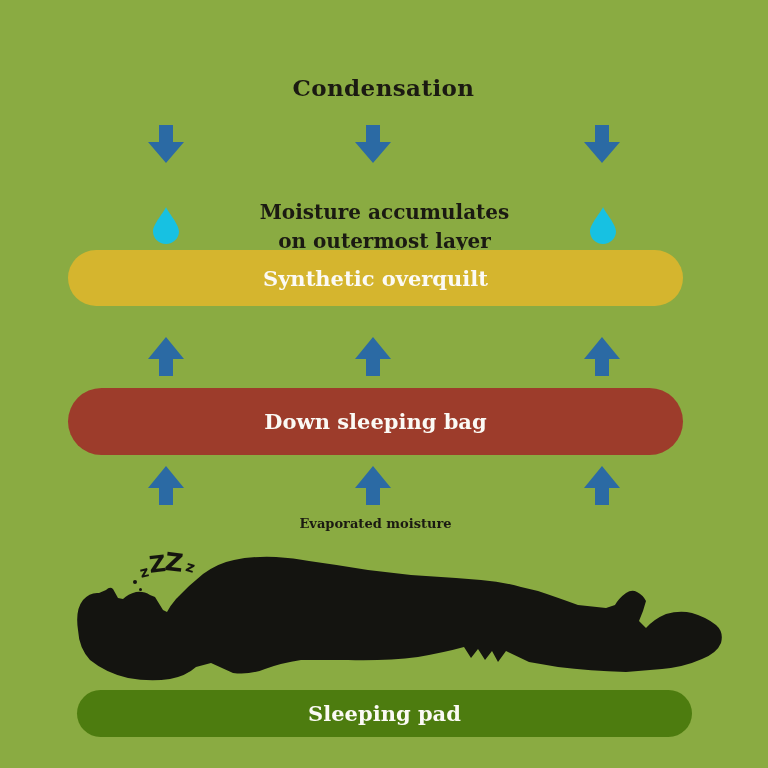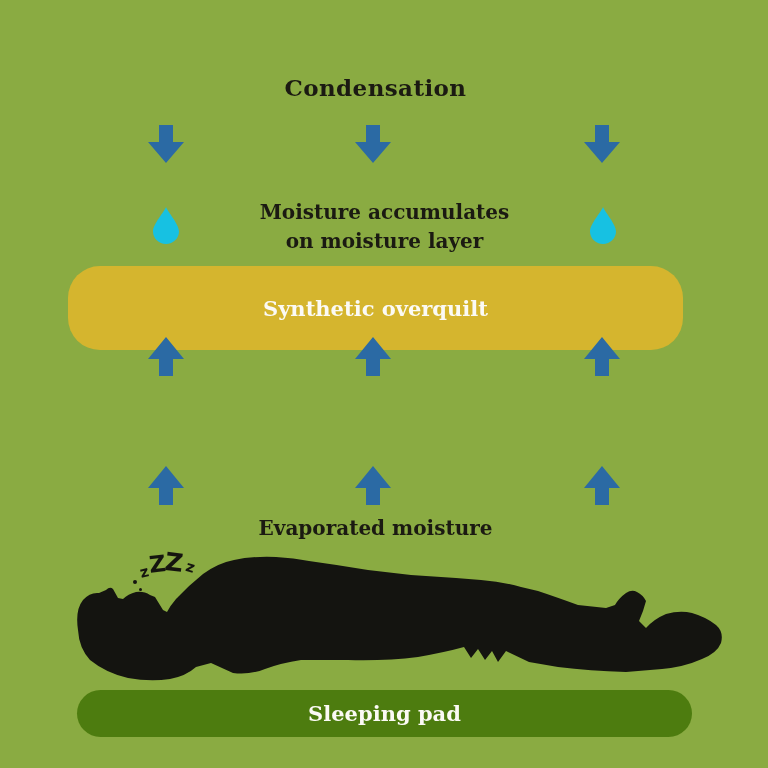--- a/index.html
+++ b/index.html
@@ -3,30 +3,30 @@
 <meta charset="utf-8">
 <style>
   html,body { margin:0; padding:0; }
   .stage {
     position:relative; width:768px; height:768px;
     background:#8aab42; overflow:hidden;
     font-family:"DejaVu Serif", serif;
   }
   .centered { position:absolute; left:0; width:751px; text-align:center; }
   .dark-text { color:#1b1a12; font-weight:bold; }
-  .title { top:74px; font-size:23px; letter-spacing:0.4px; }
+  .title { top:74px; font-size:23px; letter-spacing:0.4px;margin-left:8px; }
   .note  { top:198px; font-size:20px; line-height:29px;margin-left:9px; }
-  .evap  { top:516px; font-size:20px; }
+  .evap  { top:516px; font-size:13px; }
 
   .bar {
     position:absolute; left:68px; width:615px;
     display:flex; align-items:center; justify-content:center;
     color:#fbfaf5; font-weight:bold; font-size:21px;
   }
-  .bar.overquilt { top:266px; height:84px; border-radius:32px; background:#d5b52e; }
+  .bar.overquilt { top:250px; height:56px; border-radius:32px; background:#d5b52e; }
   .bar.downbag   { top:388px; height:67px; border-radius:34px; background:#9d3c2b; }
   .bar.pad       { left:77px; top:690px; width:615px; height:47px; border-radius:24px; background:#4d7c0f; }
 
   .arrow { position:absolute; width:36px; height:39px; }
   .c1 { left:148px; } .c2 { left:355px; } .c3 { left:584px; }
   .r-down { top:125px; } .r-up1 { top:337px; } .r-up2 { top:466px; }
   .arrow polygon { fill:#2b6aa4; }
 
   .droplet { position:absolute; top:207px; width:26px; height:37px; }
   .droplet path { fill:#17c1e2; }
@@ -68,37 +68,40 @@
 
   <svg class="droplet d1" viewBox="0 0 26 37">
     <path d="M13,0 C14.5,4.5 26,17 26,24.5 C26,31.4 20.2,37 13,37 C5.8,37 0,31.4 0,24.5 C0,17 11.5,4.5 13,0 Z"></path>
   </svg>
   <svg class="droplet d2" viewBox="0 0 26 37">
     <path d="M13,0 C14.5,4.5 26,17 26,24.5 C26,31.4 20.2,37 13,37 C5.8,37 0,31.4 0,24.5 C0,17 11.5,4.5 13,0 Z"></path>
   </svg>
 
   <div class="centered dark-text note">
     <div>Moisture accumulates</div>
-    <div>on moisture layer</div>
+    <div>on outermost layer</div>
   </div>
 
   <div class="bar overquilt">
     <span>Synthetic overquilt</span>
   </div>
 
   <svg class="arrow r-up1 c1" viewBox="0 0 36 39">
     <polygon points="18,0 36,22 25,22 25,39 11,39 11,22 0,22"></polygon>
   </svg>
   <svg class="arrow r-up1 c2" viewBox="0 0 36 39">
     <polygon points="18,0 36,22 25,22 25,39 11,39 11,22 0,22"></polygon>
   </svg>
   <svg class="arrow r-up1 c3" viewBox="0 0 36 39">
     <polygon points="18,0 36,22 25,22 25,39 11,39 11,22 0,22"></polygon>
   </svg>
 
+  <div class="bar downbag">
+    <span>Down sleeping bag</span>
+  </div>
 
   <svg class="arrow r-up2 c1" viewBox="0 0 36 39">
     <polygon points="18,0 36,22 25,22 25,39 11,39 11,22 0,22"></polygon>
   </svg>
   <svg class="arrow r-up2 c2" viewBox="0 0 36 39">
     <polygon points="18,0 36,22 25,22 25,39 11,39 11,22 0,22"></polygon>
   </svg>
   <svg class="arrow r-up2 c3" viewBox="0 0 36 39">
     <polygon points="18,0 36,22 25,22 25,39 11,39 11,22 0,22"></polygon>
   </svg>

